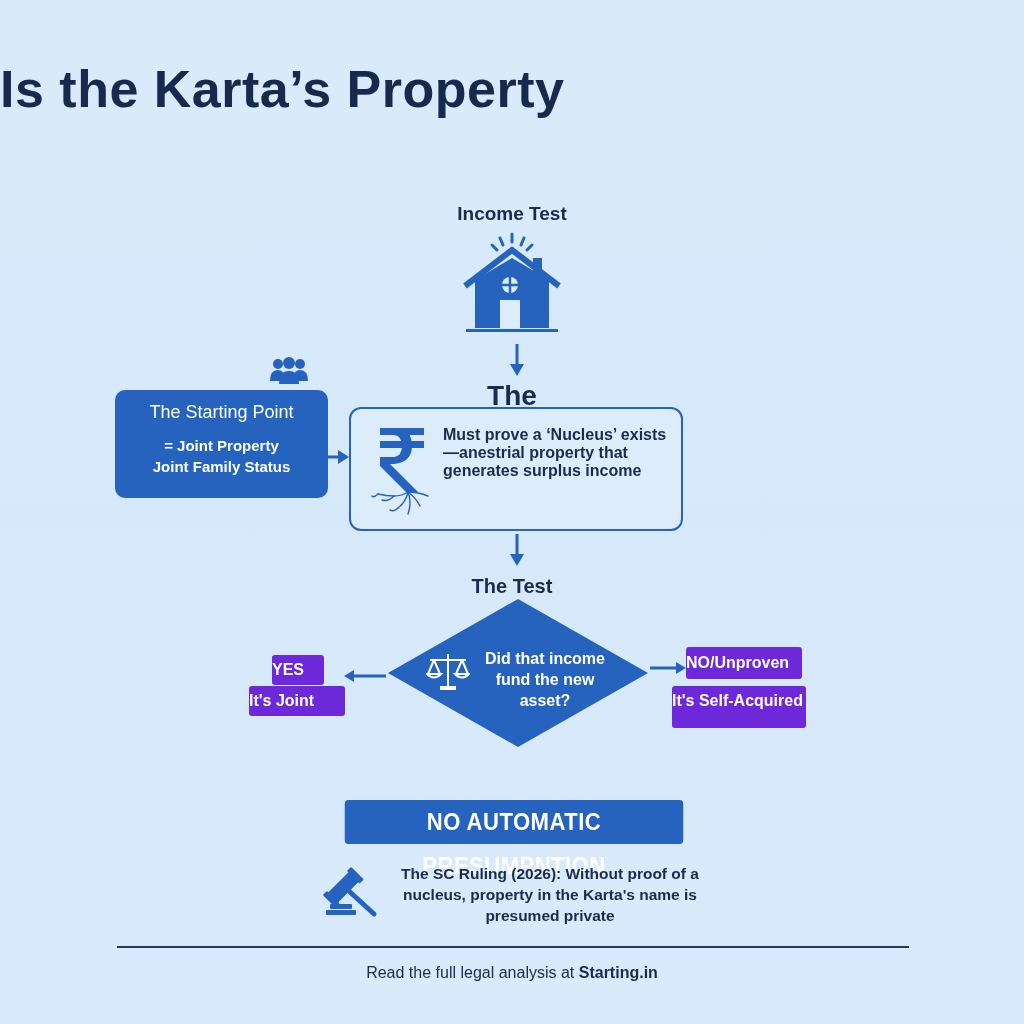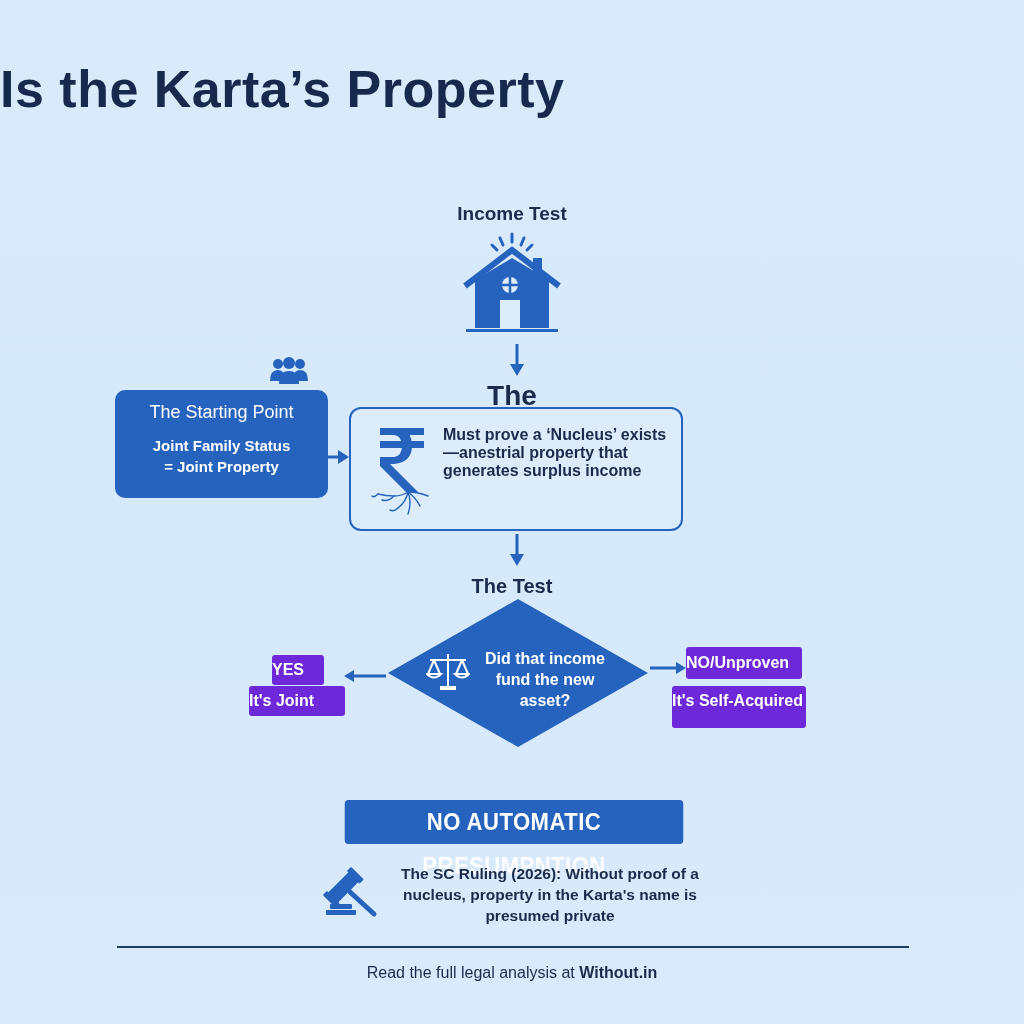--- a/index.html
+++ b/index.html
@@ -99,22 +99,22 @@
   <circle cx="8" cy="7" r="5" fill="#2563be"></circle>
   <circle cx="30" cy="7" r="5" fill="#2563be"></circle>
   <circle cx="19" cy="6" r="6" fill="#2563be"></circle>
   <path d="M0,24 Q0,13 8,13 Q14,13 14,20 L14,24 Z" fill="#2563be"></path>
   <path d="M38,24 Q38,13 30,13 Q24,13 24,20 L24,24 Z" fill="#2563be"></path>
   <path d="M9,27 Q9,14 19,14 Q29,14 29,27 Z" fill="#2563be"></path>
 </svg>
 <div class="abs start-box">
   <div class="h">The Starting Point</div>
   <div class="s">
+    <div>= Joint Property</div>
     <div>Joint Family Status</div>
-    <div>= Joint Property</div>
   </div>
 </div>
 <svg class="abs" style="left:328px;top:449px" width="22" height="16" viewBox="0 0 22 16">
   <line x1="0" y1="8" x2="12" y2="8" stroke="#2563be" stroke-width="3"></line>
   <polygon points="10,1 21,8 10,15" fill="#2563be"></polygon>
 </svg>
 
 <div class="abs section-label req-label">The Requirement</div>
 <div class="abs req-box"></div>
 <svg class="abs" style="left:368px;top:424px" width="66" height="96" viewBox="0 0 66 96">
@@ -179,14 +179,14 @@
     <rect x="36" y="12" width="6" height="18" rx="1" fill="#2563be"></rect>
   </g>
   <line x1="28" y1="26" x2="52" y2="48" stroke="#2563be" stroke-width="5" stroke-linecap="round"></line>
   <rect x="4" y="44" width="30" height="5" rx="1" fill="#2563be"></rect>
   <rect x="8" y="38" width="22" height="5" rx="1" fill="#2563be"></rect>
 </svg>
 <div class="abs ruling">The SC Ruling (2026): Without proof of a nucleus, property in the Karta's name is presumed private</div>
 
 <div class="abs divider"></div>
 <div class="abs footer">
-  <span>Read the full legal analysis at </span><b>Without.in</b>
+  <span>Read the full legal analysis at </span><b>Starting.in</b>
 </div>
 
 </body></html>

